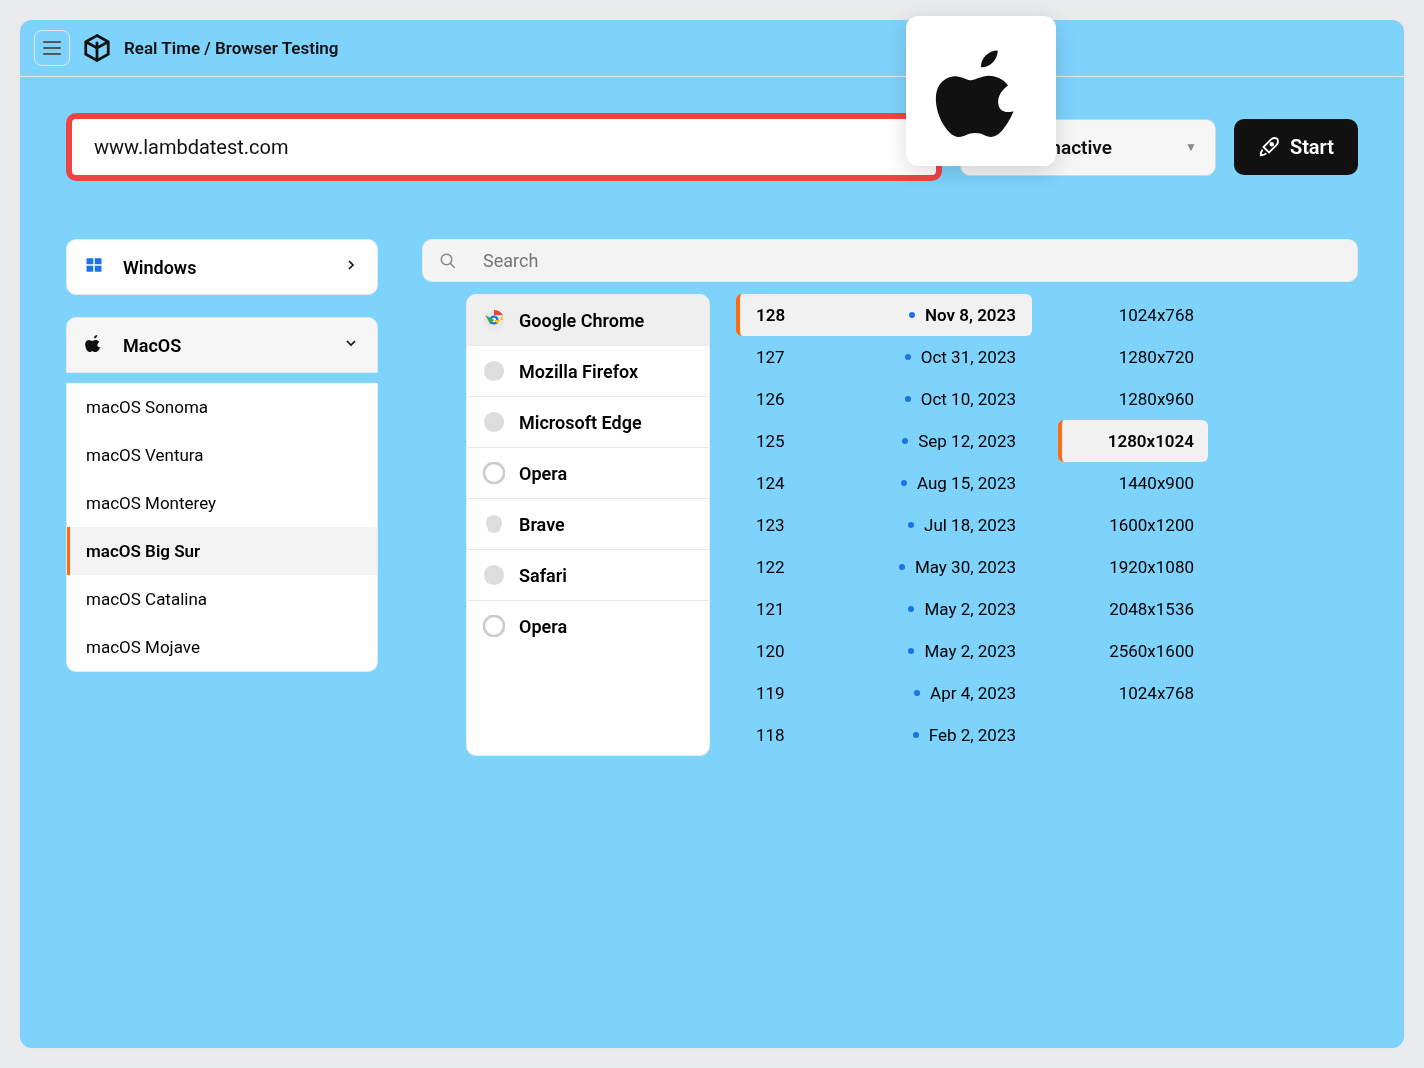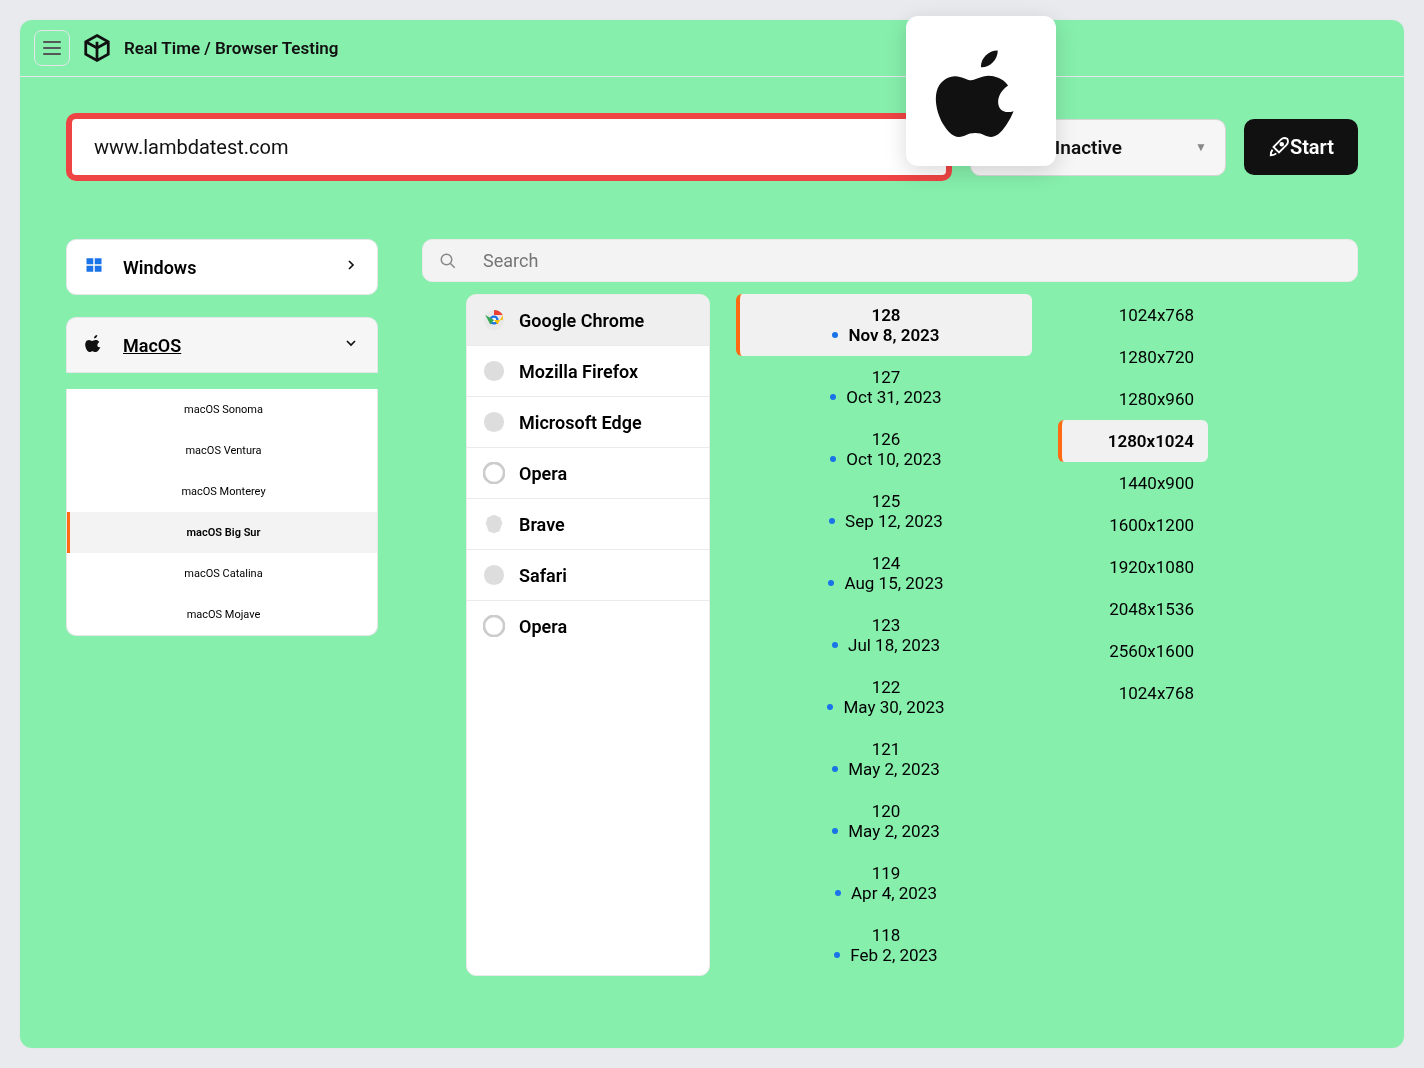--- a/index.html
+++ b/index.html
@@ -1,51 +1,51 @@
 <!DOCTYPE html>
 <html><head>
 <meta charset="utf-8">
 <style>
   * { box-sizing: border-box; margin: 0; padding: 0; font-family: -apple-system, BlinkMacSystemFont, "Segoe UI", Roboto, sans-serif; }
   body { background: #e8eaed; padding: 20px; width: 1424px; height: 1068px; }
-  .card { background: #86efac; border-radius: 12px; width: 100%; height: 100%; box-shadow: 0 0 0 1px #e5e7eb; position: relative; }
+  .card { background: #7dd3fc; border-radius: 12px; width: 100%; height: 100%; box-shadow: 0 0 0 1px #e5e7eb; position: relative; }
   .topbar { display: flex; align-items: center; gap: 12px; padding: 10px 14px; border-bottom: 1px solid #e5e7eb; }
   .hamburger { width: 36px; height: 36px; border: 1px solid #e5e7eb; border-radius: 8px; display: flex; align-items: center; justify-content: center; cursor: pointer; }
   .breadcrumb { font-size: 17px; font-weight: 600; color: #111; }
   .content { padding: 36px 46px; }
   .toprow { display: flex; gap: 18px; align-items: center; margin-bottom: 58px; }
   .url-input { flex: 1; font-size: 20px; padding: 16px 22px; border: 6px solid #ef4444; border-radius: 10px; color: #111; outline: none; }
   .tunnel { width: 256px; display: flex; align-items: center; justify-content: space-between; border: 1px solid #d6d6d6; background: #f6f6f6; border-radius: 10px; padding: 16px 18px; font-size: 19px; color: #333; cursor: pointer; }
   .tunnel .status { font-weight: 600; color: #111; }
   .tunnel .caret { color: #888; font-size: 12px; }
-  .start-btn { display: flex; align-items: center; background: #111; color: #fff; font-size: 20px; font-weight: 600; padding: 16px 24px; border: none; border-radius: 10px; cursor: pointer; }
+  .start-btn { display: flex; align-items: center; gap: 10px; background: #111; color: #fff; font-size: 20px; font-weight: 600; padding: 16px 24px; border: none; border-radius: 10px; cursor: pointer; }
   .apple-float { position: absolute; top: -4px; left: 886px; background: #fff; border-radius: 12px; box-shadow: 0 6px 22px rgba(0,0,0,0.15); width: 150px; height: 150px; display: flex; align-items: center; justify-content: center; }
 
   .main { display: flex; gap: 44px; }
   .left { width: 312px; }
   .os-btn { display: flex; align-items: center; justify-content: space-between; border: 1px solid #e5e7eb; border-radius: 10px; padding: 16px 18px; margin-bottom: 22px; cursor: pointer; background:#fff; }
-  .os-btn.expanded { background: #f6f6f6; border-radius: 10px 10px 0 0; margin-bottom: 16px; text-decoration: underline; }
+  .os-btn.expanded { background: #f6f6f6; border-radius: 10px 10px 0 0; margin-bottom: 10px; }
   .os-btn .left-part { display: flex; align-items: center; gap: 20px; font-size: 18px; font-weight: 600; }
   .sublist { border: 1px solid #e5e7eb; border-top: none; border-radius: 0 0 10px 10px; background:#fff; }
-  .sub-item { padding: 14px 16px; font-size: 11px; cursor: pointer; border-left: 3px solid transparent; text-align: center; }
+  .sub-item { padding: 14px 16px; font-size: 17px; cursor: pointer; border-left: 3px solid transparent; }
   .sub-item.selected { background: #f3f3f3; border-left-color: #ff6a13; font-weight: 600; }
 
   .right { flex: 1; }
   .search-wrap { background: #f3f3f3; border: 1px solid #eaeaea; border-radius: 10px; padding: 10px 16px; display: flex; align-items: center; gap: 26px; margin-bottom: 12px; }
   .search-in { border: none; background: transparent; outline: none; font-size: 18px; color: #666; flex: 1; }
 
   .cols { display: flex; gap: 26px; }
   .browser-col { width: 244px; border: 1px solid #eaeaea; border-radius: 10px; overflow: hidden; background:#fff;margin-left:44px; }
   .b-item { display: flex; align-items: center; gap: 14px; padding: 14px 16px; font-size: 18px; font-weight: 600; border-bottom: 1px solid #eaeaea; cursor: pointer; }
   .b-item:last-child{border-bottom:none;}
   .b-item.selected { background: #efefef; }
   .b-ico { width: 22px; height: 22px; border-radius: 50%; flex: 0 0 22px; display:flex; align-items:center; justify-content:center;}
 
   .ver-col { width: 296px; }
-  .ver-item { display: flex; align-items: center; justify-content: space-between; padding: 11px 16px; font-size: 17px; cursor: pointer; border-left: 4px solid transparent; border-radius: 6px; flex-direction: column; }
+  .ver-item { display: flex; align-items: center; justify-content: space-between; padding: 11px 16px; font-size: 17px; cursor: pointer; border-left: 4px solid transparent; border-radius: 6px; }
   .ver-item.selected { background: #f1f1f1; border-left-color: #ff6a13; font-weight: 600; }
   .ver-item .dot { width: 6px; height: 6px; background: #1a73e8; border-radius: 50%; margin-right: 10px; }
   .ver-item .date-wrap { display:flex; align-items:center; }
 
   .res-col { width: 150px; text-align: right; }
   .res-item { padding: 11px 14px; font-size: 17px; cursor: pointer; border-left: 4px solid transparent; border-radius: 6px; }
   .res-item.selected { background: #f1f1f1; border-left-color: #ff6a13; font-weight: 600; }
 </style>
 </head>
 <body>

